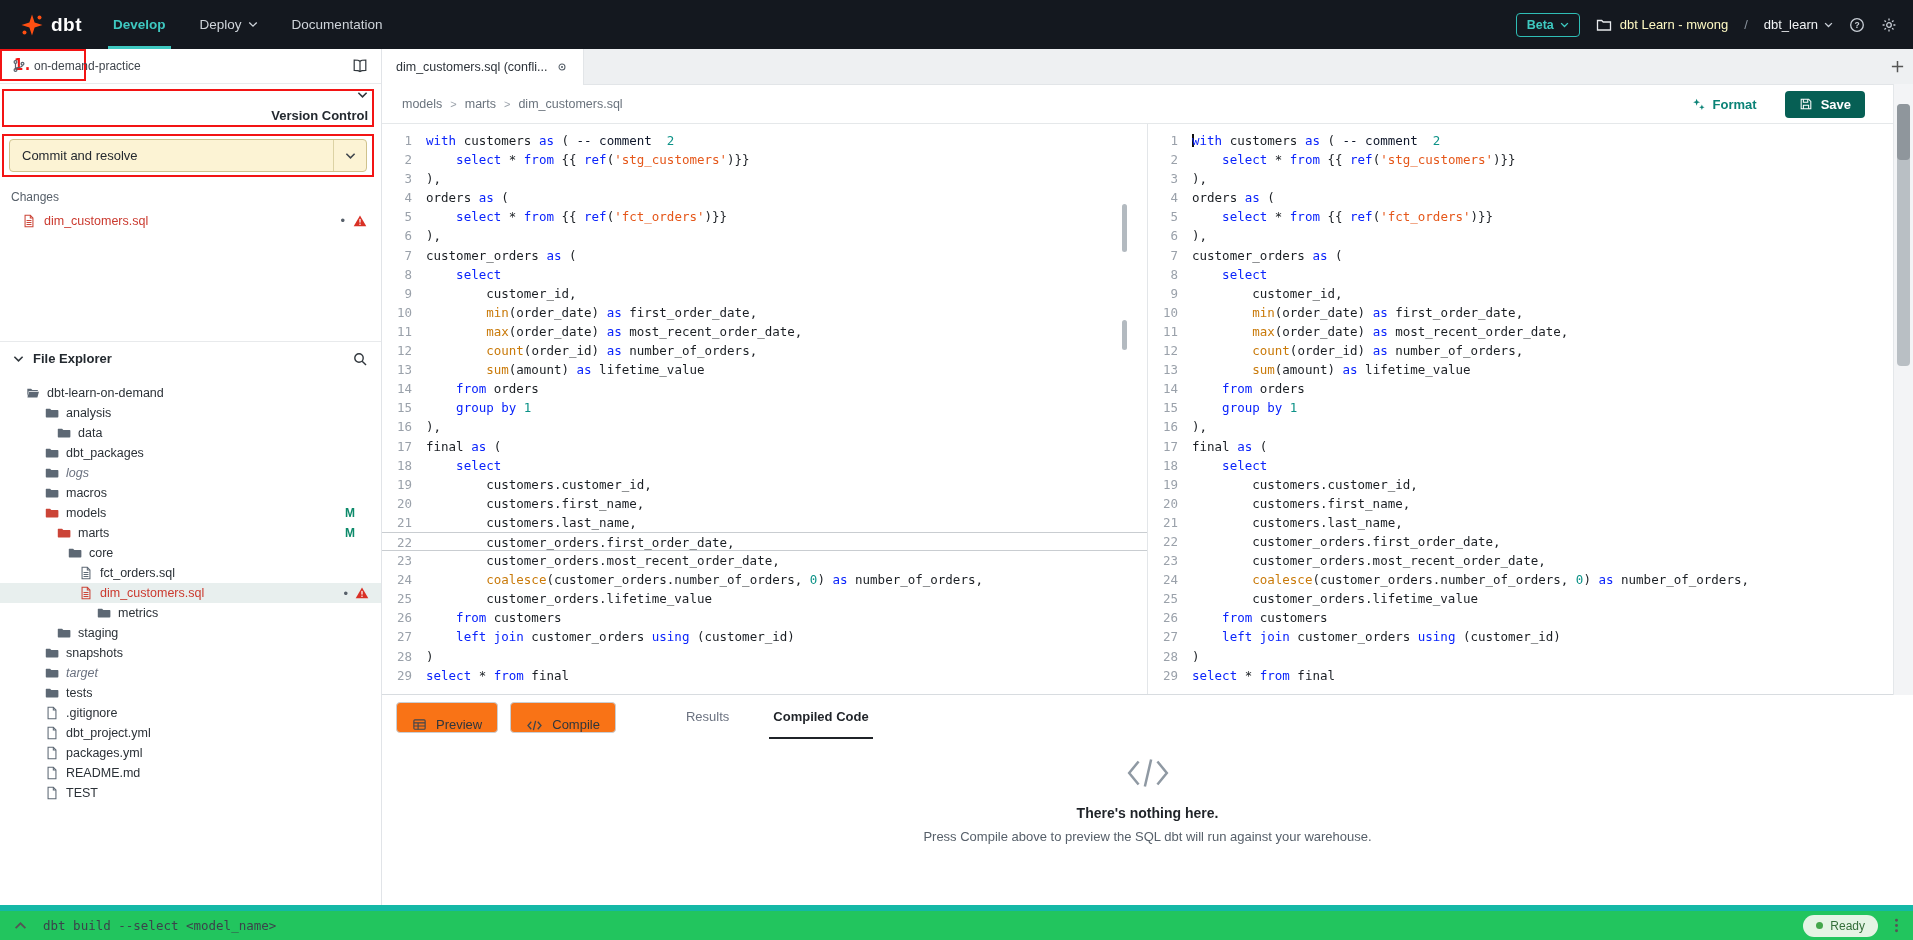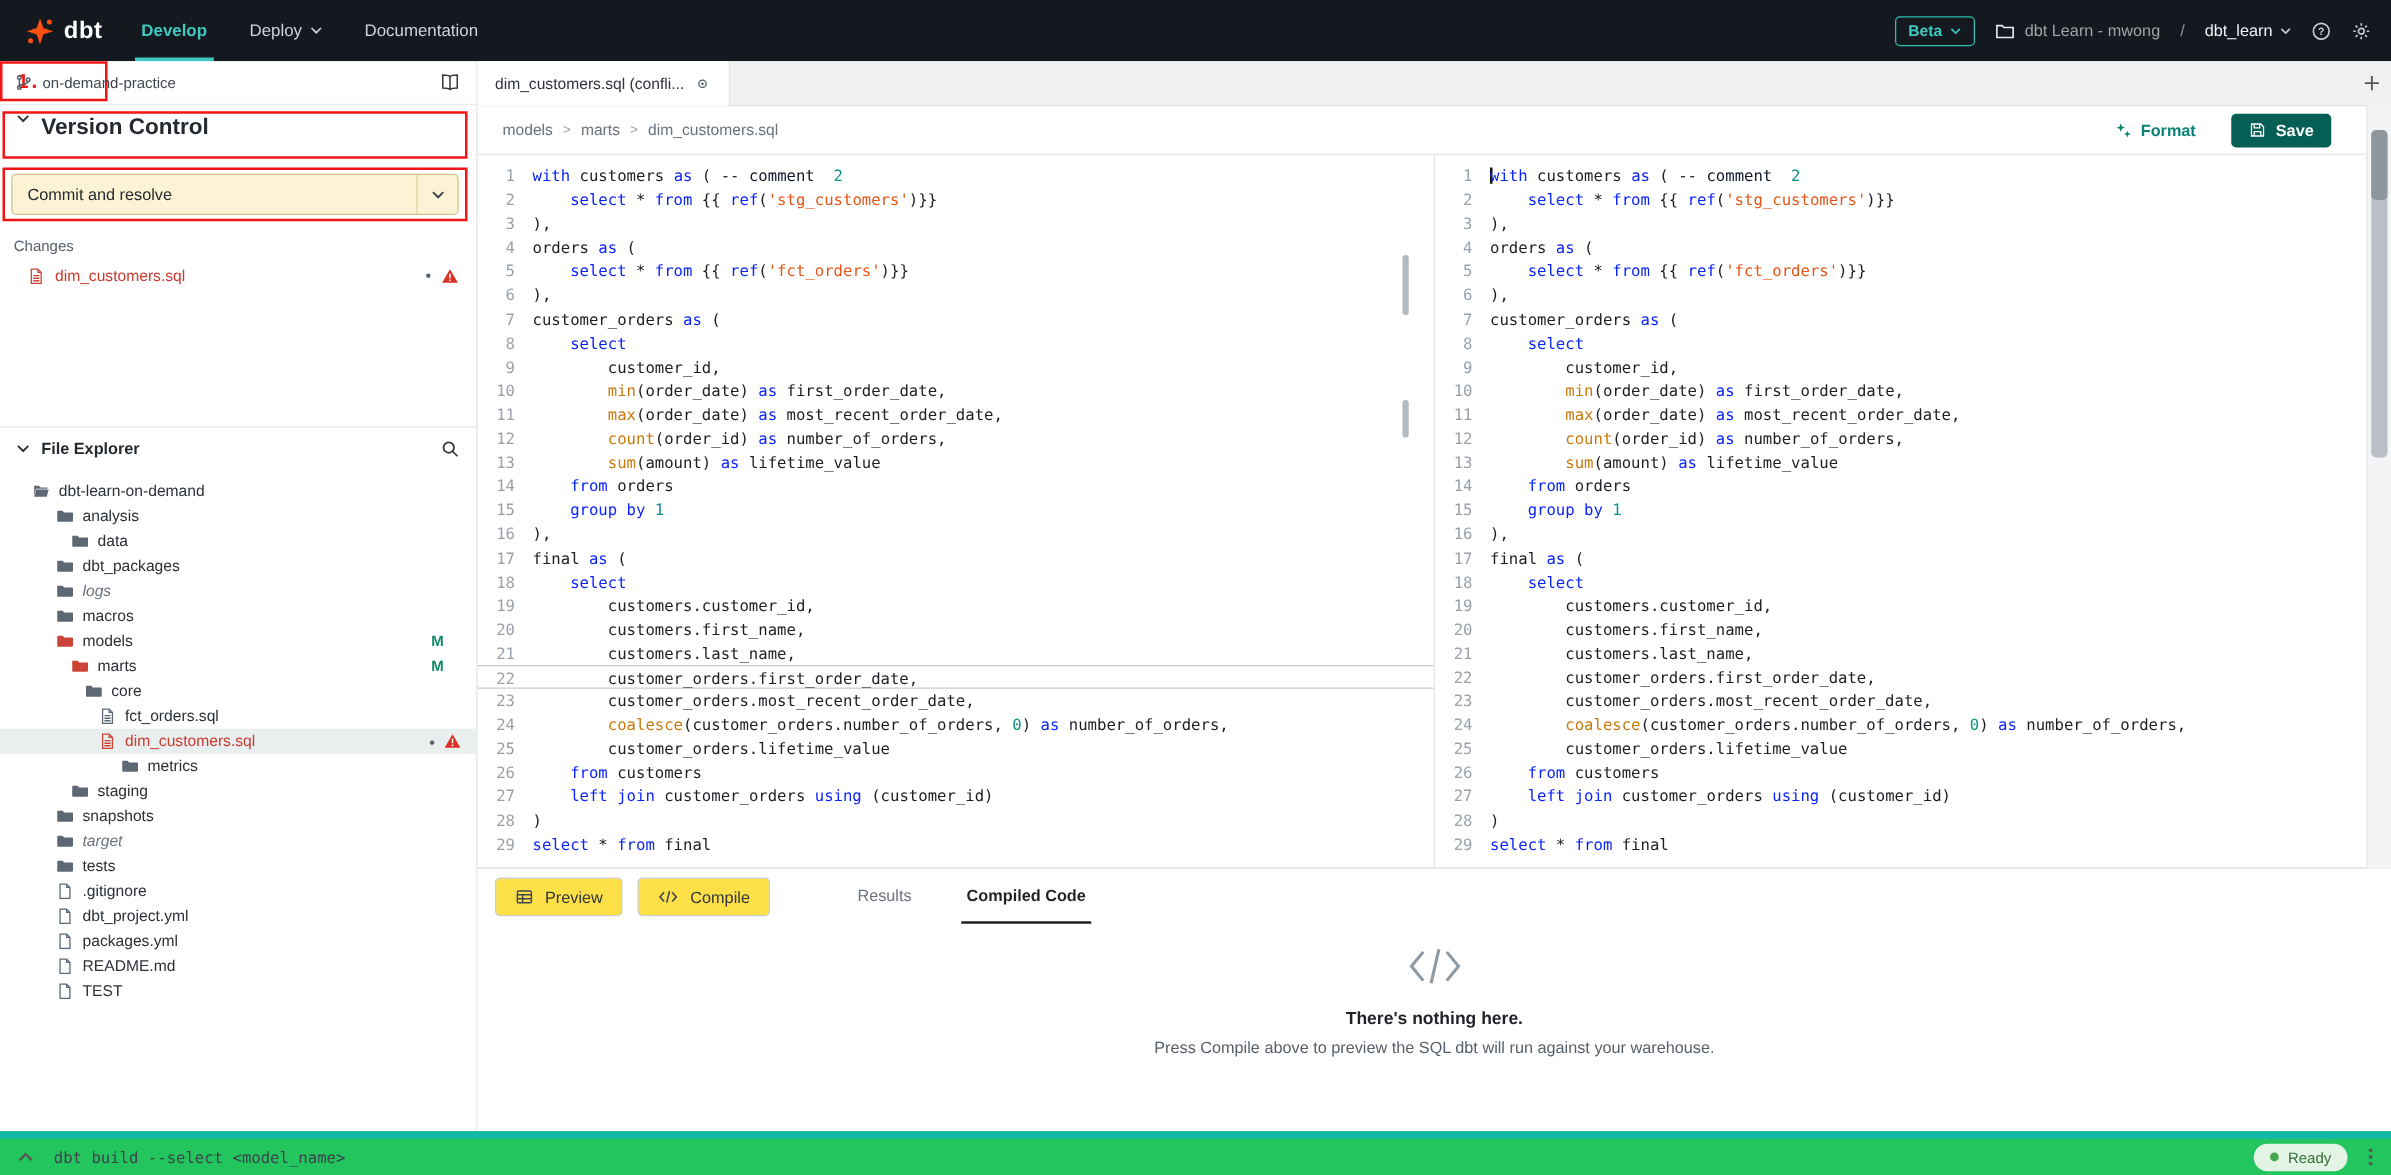--- a/index.html
+++ b/index.html
@@ -11,30 +11,30 @@
   .nav{position:absolute;top:0;left:0;right:0;height:49px;background:#14181f;display:flex;align-items:center;justify-content:space-between;padding:0 16px;box-sizing:border-box;}
   .nav-left{display:flex;align-items:center;height:100%;}
   .logo{display:flex;align-items:center;gap:7px;padding:0 14px 0 4px;cursor:pointer;}
   .logo-text{color:#fff;font-weight:bold;font-size:19px;letter-spacing:.5px;}
   .nav-items{display:flex;height:100%;}
   .nav-item{position:relative;display:flex;align-items:center;gap:6px;height:100%;padding:0 17px;font-size:13.5px;color:#cfd4da;cursor:pointer;}
   .nav-item.active{color:#3ec8c0;font-weight:600;}
   .nav-item.active::after{content:"";position:absolute;left:12px;right:12px;bottom:0;height:3px;background:#3ec8c0;}
   .nav-right{display:flex;align-items:center;gap:16px;height:100%;}
   .beta-btn{display:flex;align-items:center;gap:6px;border:1.5px solid #2fbdb5;border-radius:4px;background:none;color:#3ecac1;font-size:12.5px;font-weight:600;padding:4px 10px;cursor:pointer;font-family:inherit;}
-  .acct{display:flex;align-items:center;gap:8px;color:#a3a3a3;font-size:13px;cursor:pointer;}
+  .acct{display:flex;align-items:center;gap:8px;color:#fef9c3;font-size:13px;cursor:pointer;}
   .nav-sep{color:#8b949e;font-size:13px;}
   .proj{display:flex;align-items:center;gap:6px;color:#f1f3f5;font-size:13px;cursor:pointer;}
   .nico{width:16px;height:16px;}
 
   
   .sidebar{position:absolute;top:49px;left:0;width:382px;bottom:35px;background:#fff;border-right:1px solid #e1e4e8;box-sizing:border-box;}
   .side-top{position:absolute;top:0;left:0;right:0;height:35px;display:flex;align-items:center;gap:8px;padding:0 12px;border-bottom:1px solid #e8eaec;box-sizing:border-box;}
   .branch-name{font-size:12px;color:#40464d;flex:1;}
-  .vc-header{position:absolute;top:42px;left:0;right:0;height:34px;display:flex;align-items:flex-start;gap:9px;padding:0 13px;font-size:18px;font-weight:700;color:#23292f;box-sizing:border-box;}
+  .vc-header{position:absolute;top:42px;left:0;right:0;height:34px;display:flex;align-items:flex-end;gap:9px;padding:0 13px;font-size:13px;font-weight:700;color:#23292f;box-sizing:border-box;flex-direction:column;}
   .commit-btn{position:absolute;top:90px;left:9px;width:358px;height:33px;display:flex;align-items:center;background:#fcf3d4;border:1px solid #cfc28c;border-radius:4px;box-sizing:border-box;cursor:pointer;font-family:inherit;font-size:13px;color:#24292f;padding:0;}
   .commit-label{flex:1;text-align:left;padding-left:12px;}
   .commit-caret{width:32px;display:flex;align-items:center;justify-content:center;border-left:1px solid #dcd2a4;align-self:stretch;color:#40464d;}
   .changes-label{position:absolute;top:141px;left:11px;font-size:12px;color:#57606a;}
   .changes-list{position:absolute;top:160px;left:0;right:0;}
   .change-row{display:flex;align-items:center;gap:8px;height:23px;padding:0 14px 0 22px;cursor:pointer;}
   .change-name{font-size:12.5px;color:#cb3a2f;flex:1;}
   .mini-dot{color:#57606a;font-size:13px;}
   .fx-header{position:absolute;top:292px;left:0;right:0;height:34px;border-top:1px solid #e8eaec;display:flex;align-items:center;gap:9px;padding:0 13px;font-size:13px;font-weight:700;color:#23292f;box-sizing:border-box;text-align:right;}
   .fx-header .spacer{flex:1;}
@@ -84,21 +84,21 @@
   .tk-pl{color:#1b1f24;}
   .cursor{display:inline-block;width:1.5px;height:13px;background:#111;vertical-align:-2px;margin-right:-1.5px;}
   .mini-thumb{position:absolute;right:20px;width:5px;background:#b3bac0;border-radius:3px;}
   .win-scroll{position:absolute;top:35px;right:0;width:20px;height:611px;background:#f3f4f6;border-left:1px solid #e4e7ea;box-sizing:border-box;z-index:5;}
   .win-thumb{position:absolute;left:3px;right:3px;top:20px;height:262px;background:#b9bfc4;border-radius:4px;}
   .win-thumb-dark{position:absolute;left:3px;right:3px;top:20px;height:56px;background:#8f969c;border-radius:4px;}
 
   
   .bottom-panel{height:210px;border-top:1px solid #d8dce0;position:relative;flex:none;background:#fff;}
   .bp-controls{display:flex;align-items:stretch;height:44px;padding:0 14px;box-sizing:border-box;}
-  .pc-btn{align-self:center;height:31px;border:1px solid #c9ced3;border-radius:4px;background:#fde047;display:flex;align-items:center;gap:9px;padding:0 15px;font-size:13px;color:#30363c;cursor:pointer;font-family:inherit;margin-right:12px;}
+  .pc-btn{align-self:center;height:31px;border:1px solid #c9ced3;border-radius:4px;background:#f97316;display:flex;align-items:flex-end;gap:9px;padding:0 15px;font-size:13px;color:#30363c;cursor:pointer;font-family:inherit;margin-right:12px;}
   .bp-tabs{display:flex;margin-left:36px;align-items:stretch;}
   .bp-tab{display:flex;align-items:center;padding:0 4px;margin:0 18px;font-size:13px;color:#6b7280;border-bottom:2px solid transparent;cursor:pointer;}
   .bp-tab.active{color:#1f2328;font-weight:700;border-bottom-color:#1f2328;}
   .empty{position:absolute;top:62px;left:0;right:0;text-align:center;}
   .empty-icon{display:inline-block;}
   .empty-title{margin-top:12px;font-size:14px;font-weight:700;color:#1f2328;}
   .empty-sub{margin-top:8px;font-size:13px;color:#57606a;}
 
   
   .statusbar{position:absolute;left:0;right:0;bottom:0;height:35px;border-top:6px solid #14b8a6;background:#22c55e;display:flex;align-items:center;gap:16px;padding:0 14px;box-sizing:border-box;}

